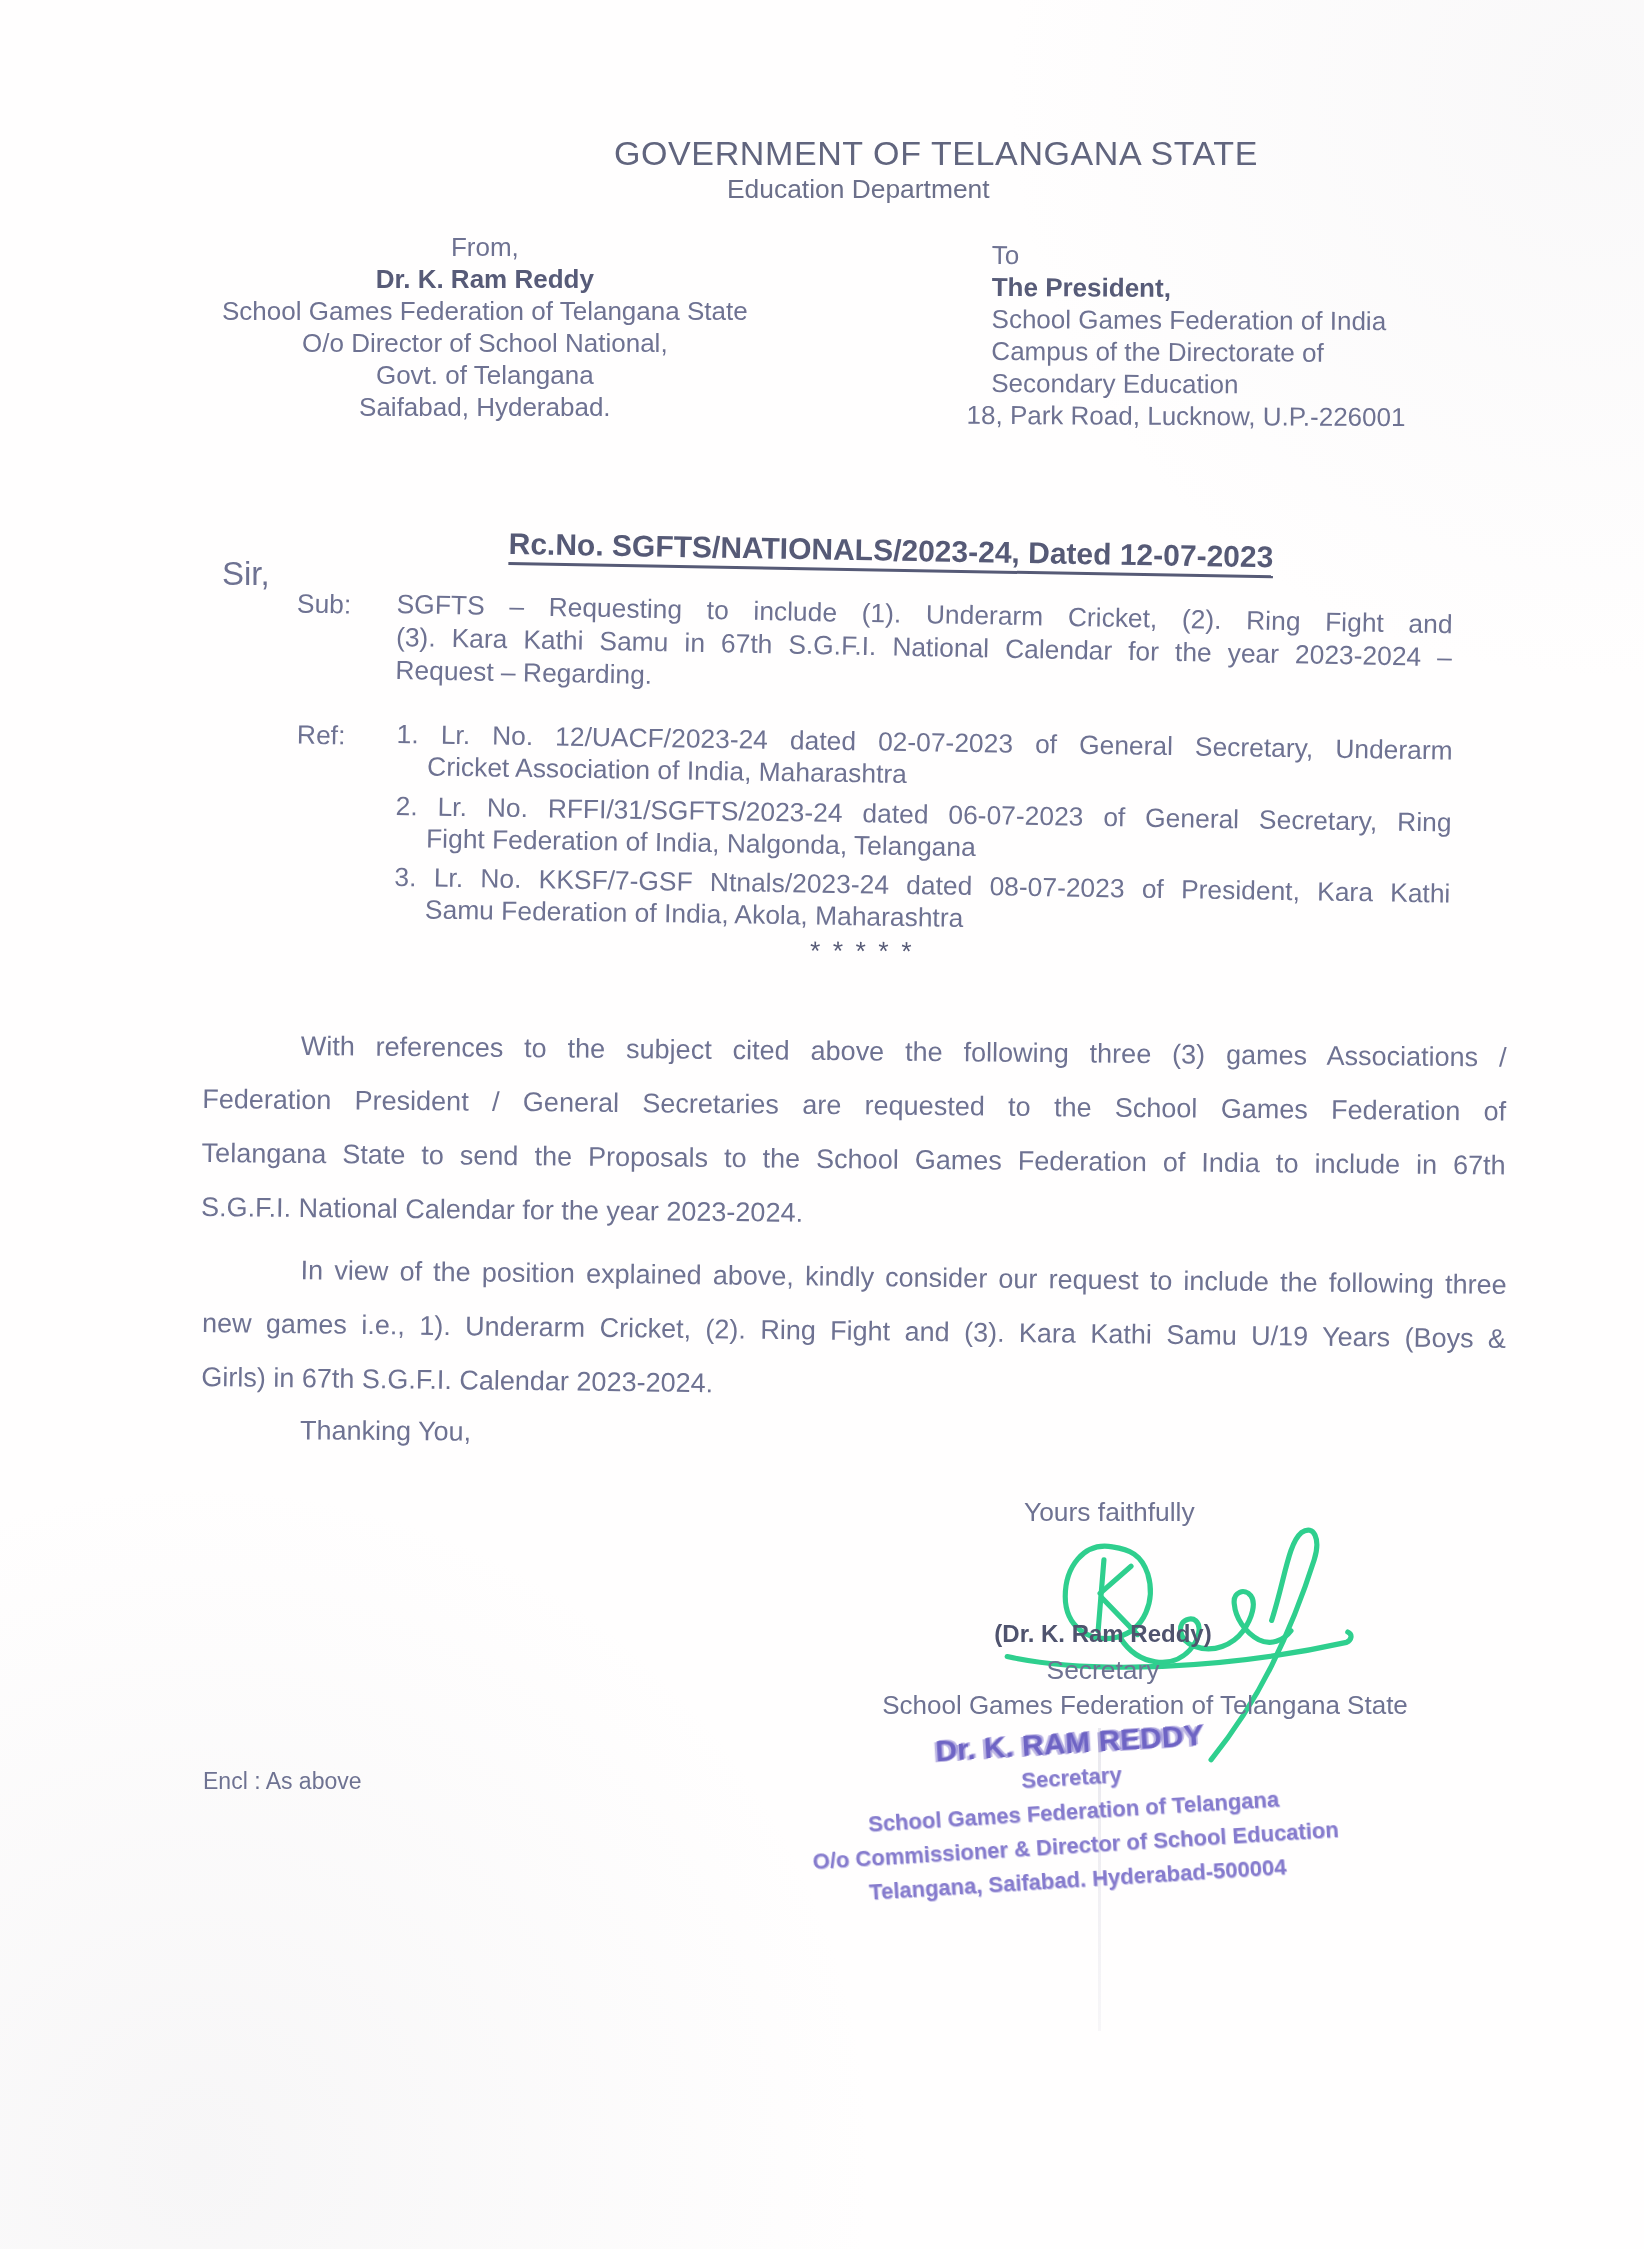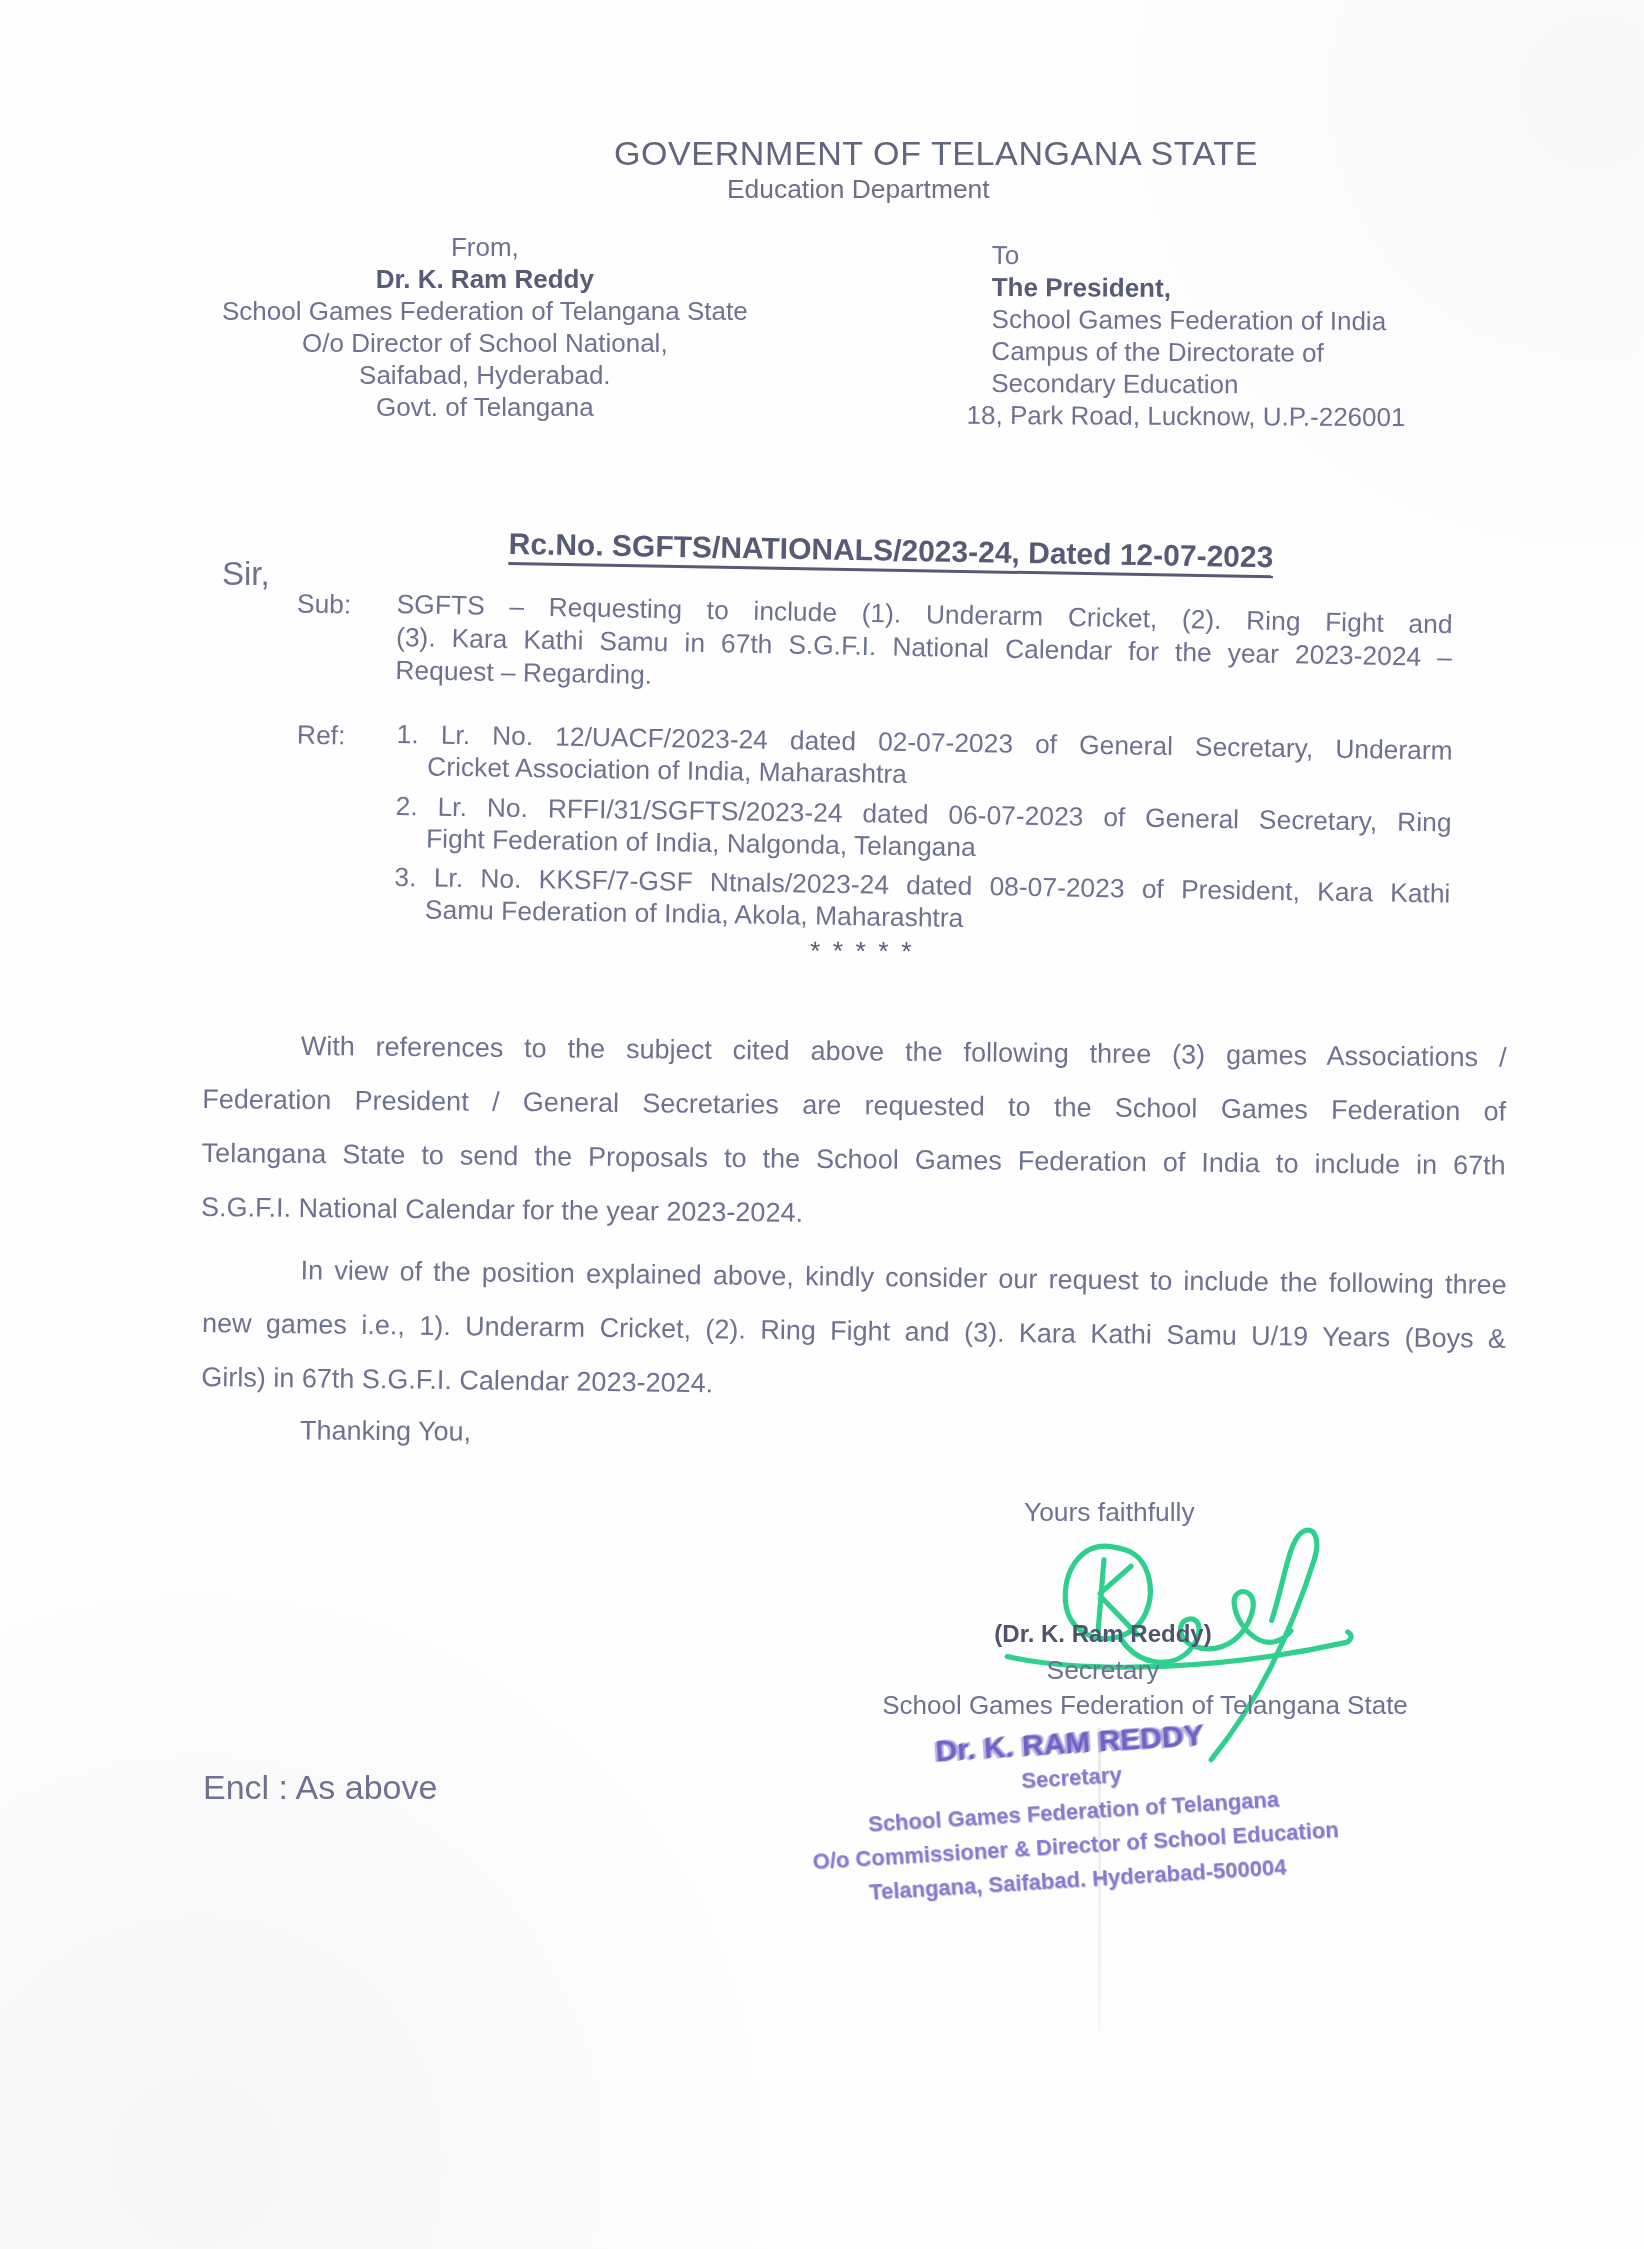--- a/index.html
+++ b/index.html
@@ -53,43 +53,43 @@
     filter: blur(0.3px); opacity: .92;
   }
   .stamp-name {
     font-size: 30px; font-weight: bold; color: #6257c0; line-height: 37px;
     text-shadow: -2.6px 0.6px 0.6px rgba(123,112,201,.55), 1.9px -0.6px 0 rgba(123,112,201,.6);
   }
   .stamp-line {
     font-size: 22px; font-weight: bold; line-height: 34px;
     text-shadow: 0.6px 0.6px 0.6px rgba(123,112,201,.45);
   }
-  .encl { font-size: 34px; }
+  .encl { font-size: 23px; }
   .fold {
     width: 2.6px; height: 303px;
     background: linear-gradient(to bottom, rgba(100,100,140,.14), rgba(100,100,140,.05));
   }
   .sig-svg { overflow: visible; }
   .sig-svg path { fill: none; stroke: #2fcf8e; stroke-width: 8; stroke-linecap: round; stroke-linejoin: round; }
 </style>
 </head>
 <body>
 
 <div class="page">
 
   <div class="abs title" style="left:614px; top:134px;">GOVERNMENT OF TELANGANA STATE</div>
   <div class="abs subtitle" style="left:727px; top:174px;">Education Department</div>
 
   <div class="abs addr" style="left:222px; top:231px;text-align:center;">
     <div>From,</div>
     <div class="bold">Dr. K. Ram Reddy</div>
     <div>School Games Federation of Telangana State</div>
     <div>O/o Director of School National,</div>
+    <div>Govt. of Telangana</div>
     <div>Saifabad, Hyderabad.</div>
-    <div>Govt. of Telangana</div>
   </div>
 
   <div class="abs addr" style="left:992px; top:239px; transform:rotate(0.3deg); transform-origin:left top;">
     <div>To</div>
     <div class="bold">The President,</div>
     <div>School Games Federation of India</div>
     <div>Campus of the Directorate of</div>
     <div>Secondary Education</div>
     <div class="to-last">18, Park Road, Lucknow, U.P.-226001</div>
   </div>

